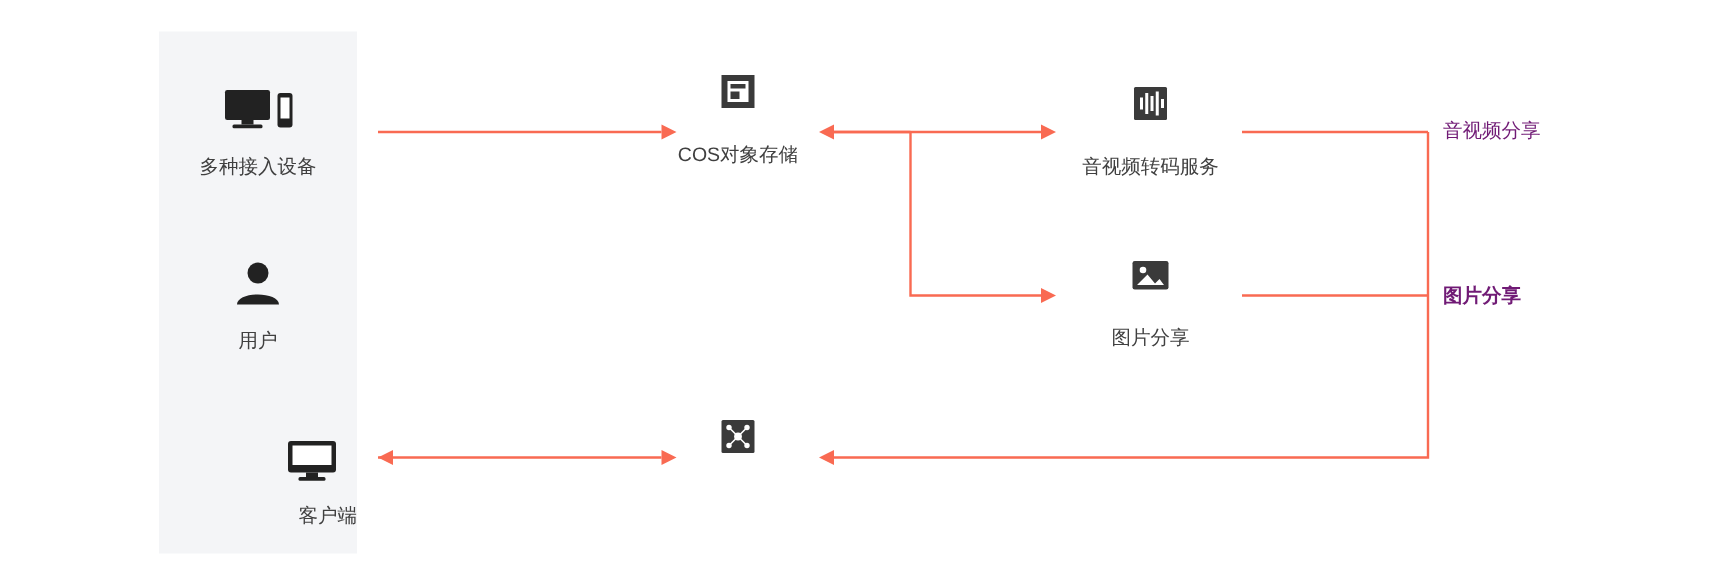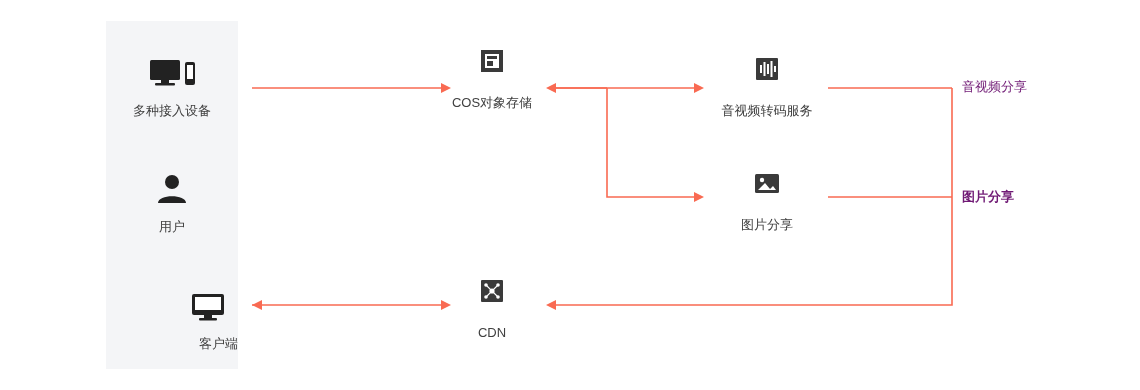--- a/index.html
+++ b/index.html
@@ -187,19 +187,18 @@
         <circle cx="24" cy="7" r="1.8" fill="#ffffff"></circle>
         <circle cx="36" cy="7" r="1.8" fill="#ffffff"></circle>
         <circle cx="24" cy="19" r="1.8" fill="#ffffff"></circle>
         <circle cx="36" cy="19" r="1.8" fill="#ffffff"></circle>
         <line x1="24" y1="7" x2="30" y2="13" stroke="#ffffff" stroke-width="1.1"></line>
         <line x1="36" y1="7" x2="30" y2="13" stroke="#ffffff" stroke-width="1.1"></line>
         <line x1="24" y1="19" x2="30" y2="13" stroke="#ffffff" stroke-width="1.1"></line>
         <line x1="36" y1="19" x2="30" y2="13" stroke="#ffffff" stroke-width="1.1"></line>
       </svg>
     </span>
-    <span class="label">CDN</span>
   </div>
 
   <div class="end-label end-av">音视频分享</div>
   <div class="end-label end-img">图片分享</div>
 
 </div>
 
 </body></html>

